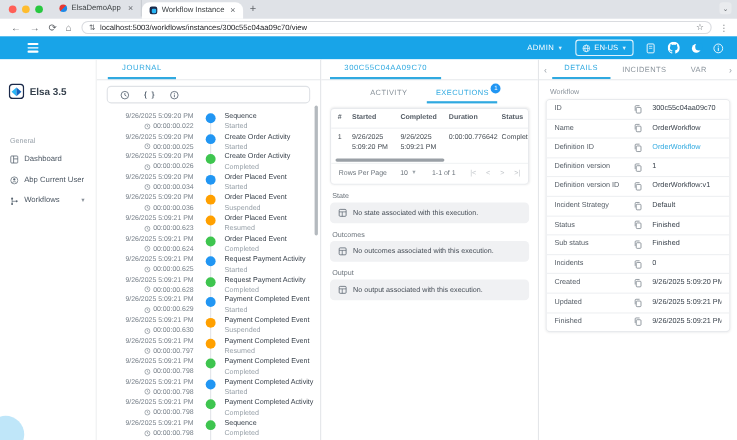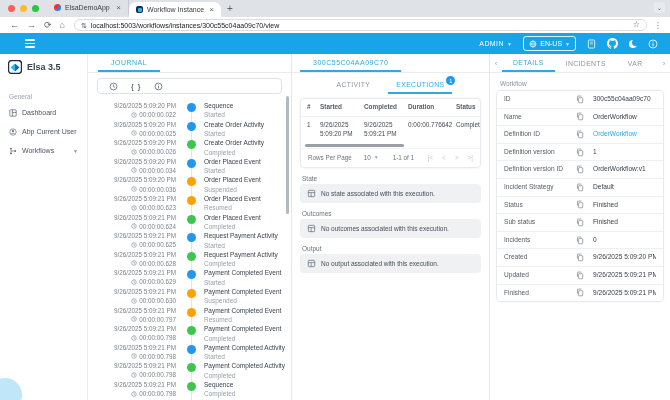--- a/index.html
+++ b/index.html
@@ -40,21 +40,21 @@
   .moon { width:8px; height:8px; border-radius:50%; background:#fff; position:relative; }
   .moon::after { content:''; position:absolute; left:2.5px; top:-1px; width:7px; height:7px; border-radius:50%; background:#18a4e8; }
 
   
   .main { display:flex; height:346px; }
   .panel-tabs { height:19px; border-bottom:1px solid #e8eaed; display:flex; align-items:stretch; flex:none; }
   .ptab { font-size:7px; letter-spacing:.5px; color:#2fa9e0; padding:0 13px; display:flex; align-items:center; border-bottom:2px solid #2fa9e0; margin-left:10px; }
 
   
   .sidebar { width:88px; border-right:1px solid #ecedef; background:#fff; position:relative; flex:none; }
-  .brand { display:flex; align-items:center; gap:5px; padding:6px 8px; }
+  .brand { display:flex; align-items:center; gap:5px; padding:22px 8px; }
   .brand-name { font-size:9px; font-weight:bold; color:#37424e; }
   .section-label { font-size:6.5px; color:#98a1aa; padding:13px 9px 3px; }
   .side-item { display:flex; align-items:center; gap:5px; padding:5.5px 9px; font-size:7px; color:#4a5561; }
   .side-item svg { color:#5a6672; flex:none; }
   .side-caret { margin-left:auto; font-size:5px; color:#8a929a; }
   .side-blob { position:absolute; bottom:-12px; left:-12px; width:34px; height:34px; border-radius:50%; background:rgba(24,164,232,.28); }
 
   
   .journal { width:204px; border-right:1px solid #e4e6e9; background:#fff; display:flex; flex-direction:column; position:relative; flex:none; }
   .jtoolbar { margin:5px 9px 4px; border:1px solid #dfe2e6; border-radius:4px; height:16px; display:flex; align-items:center; gap:13px; padding:0 11px; color:#5f6b78; flex:none; }

